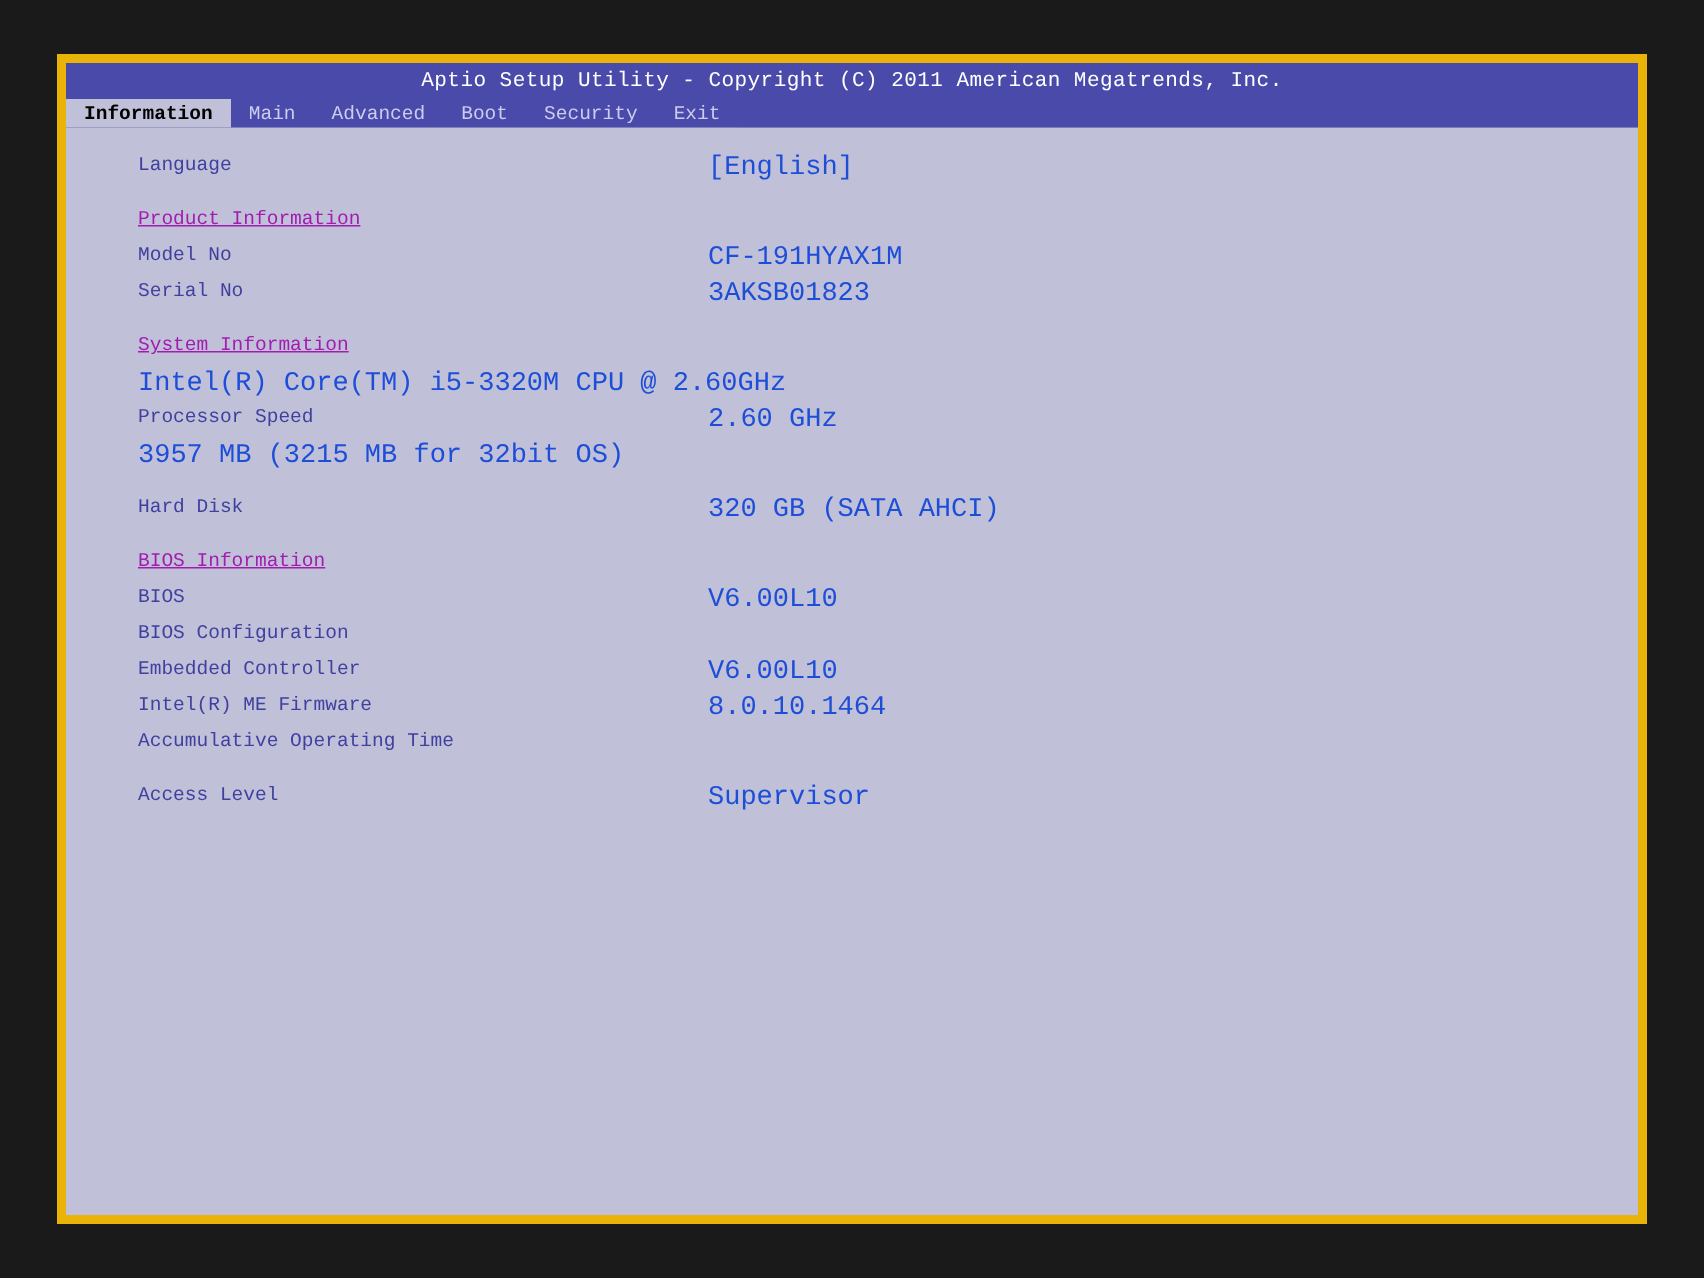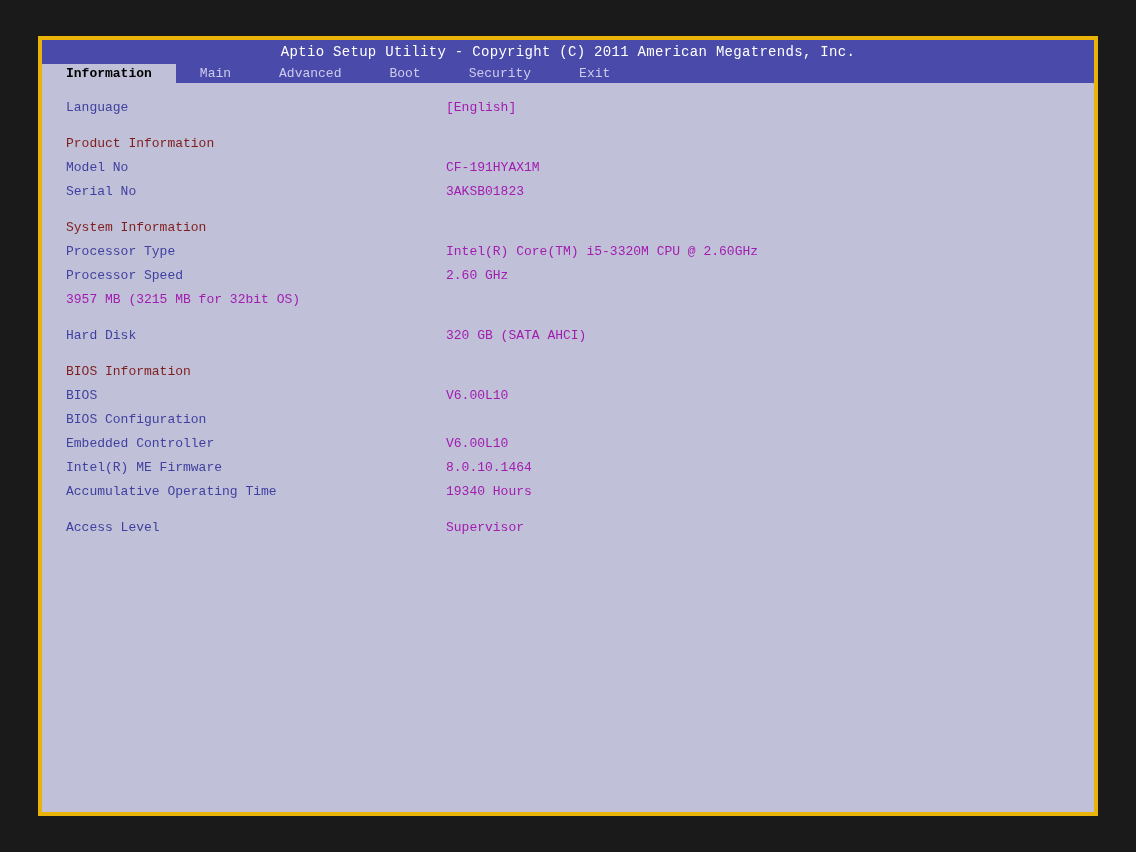--- a/index.html
+++ b/index.html
@@ -11,21 +11,21 @@
       align-items: center;
       width: 1136px;
       height: 852px;
       font-family: 'Courier New', Courier, monospace;
     }
 
     .screen {
       width: 1060px;
       height: 780px;
       background: #2a2a6a;
-      border: 4px solid #eab308;
+      border: 6px solid #eab308;
       display: flex;
       flex-direction: column;
     }
 
     
     .title-bar {
       background: #4a4aaa;
       color: #ffffff;
       text-align: center;
       padding: 4px 0;
@@ -37,21 +37,21 @@
     
     .nav-tabs {
       background: #4a4aaa;
       display: flex;
       flex-direction: row;
       padding: 0 6px 0 0;
       gap: 0;
     }
 
     .nav-tab {
-      padding: 2px 24px;
+      padding: 2px 12px;
       font-size: 13px;
       color: #ccccee;
       cursor: pointer;
       background: #4a4aaa;
     }
 
     .nav-tab.active {
       background: #c0c0d8;
       color: #000000;
       font-weight: bold;
@@ -65,45 +65,47 @@
       flex-direction: column;
       padding: 16px 24px;
       overflow: hidden;
     }
 
     .info-table {
       flex: 1;
       display: flex;
       flex-direction: column;
       gap: 2px;
+      margin-left: 24px;
     }
 
     .info-row {
       display: flex;
       flex-direction: row;
       min-height: 22px;
       align-items: flex-start;
     }
 
     .info-label {
       width: 380px;
       font-size: 13px;
       color: #4040a0;
       padding: 1px 0;
     }
 
     .info-label.section-header {
-      color: #7f1d1d;
+      color: #a21caf;
       font-weight: normal;
+      text-decoration: underline;
     }
 
     .info-value {
       flex: 1;
-      font-size: 13px;
-      color: #a21caf;
+      font-size: 18px;
+      color: #1d4ed8;
       padding: 1px 0;
     }
 
     .spacer {
       height: 10px;
     }
 
     
     .footer {
       background: #4a4aaa;
@@ -168,21 +170,20 @@
         <div class="info-value">3AKSB01823</div>
       </div>
 
       <div class="spacer"></div>
 
       <div class="info-row">
         <div class="info-label section-header">System Information</div>
         <div class="info-value"></div>
       </div>
       <div class="info-row">
-        <div class="info-label">Processor Type</div>
         <div class="info-value">Intel(R) Core(TM) i5-3320M CPU @ 2.60GHz</div>
       </div>
       <div class="info-row">
         <div class="info-label">Processor Speed</div>
         <div class="info-value">2.60 GHz</div>
       </div>
       <div class="info-row">
         <div class="info-value">3957 MB (3215 MB for 32bit OS)</div>
       </div>
 
@@ -209,21 +210,20 @@
       <div class="info-row">
         <div class="info-label">Embedded Controller</div>
         <div class="info-value">V6.00L10</div>
       </div>
       <div class="info-row">
         <div class="info-label">Intel(R) ME Firmware</div>
         <div class="info-value">8.0.10.1464</div>
       </div>
       <div class="info-row">
         <div class="info-label">Accumulative Operating Time</div>
-        <div class="info-value">19340 Hours</div>
       </div>
 
       <div class="spacer"></div>
 
       <div class="info-row">
         <div class="info-label">Access Level</div>
         <div class="info-value">Supervisor</div>
       </div>
 
     </div>

